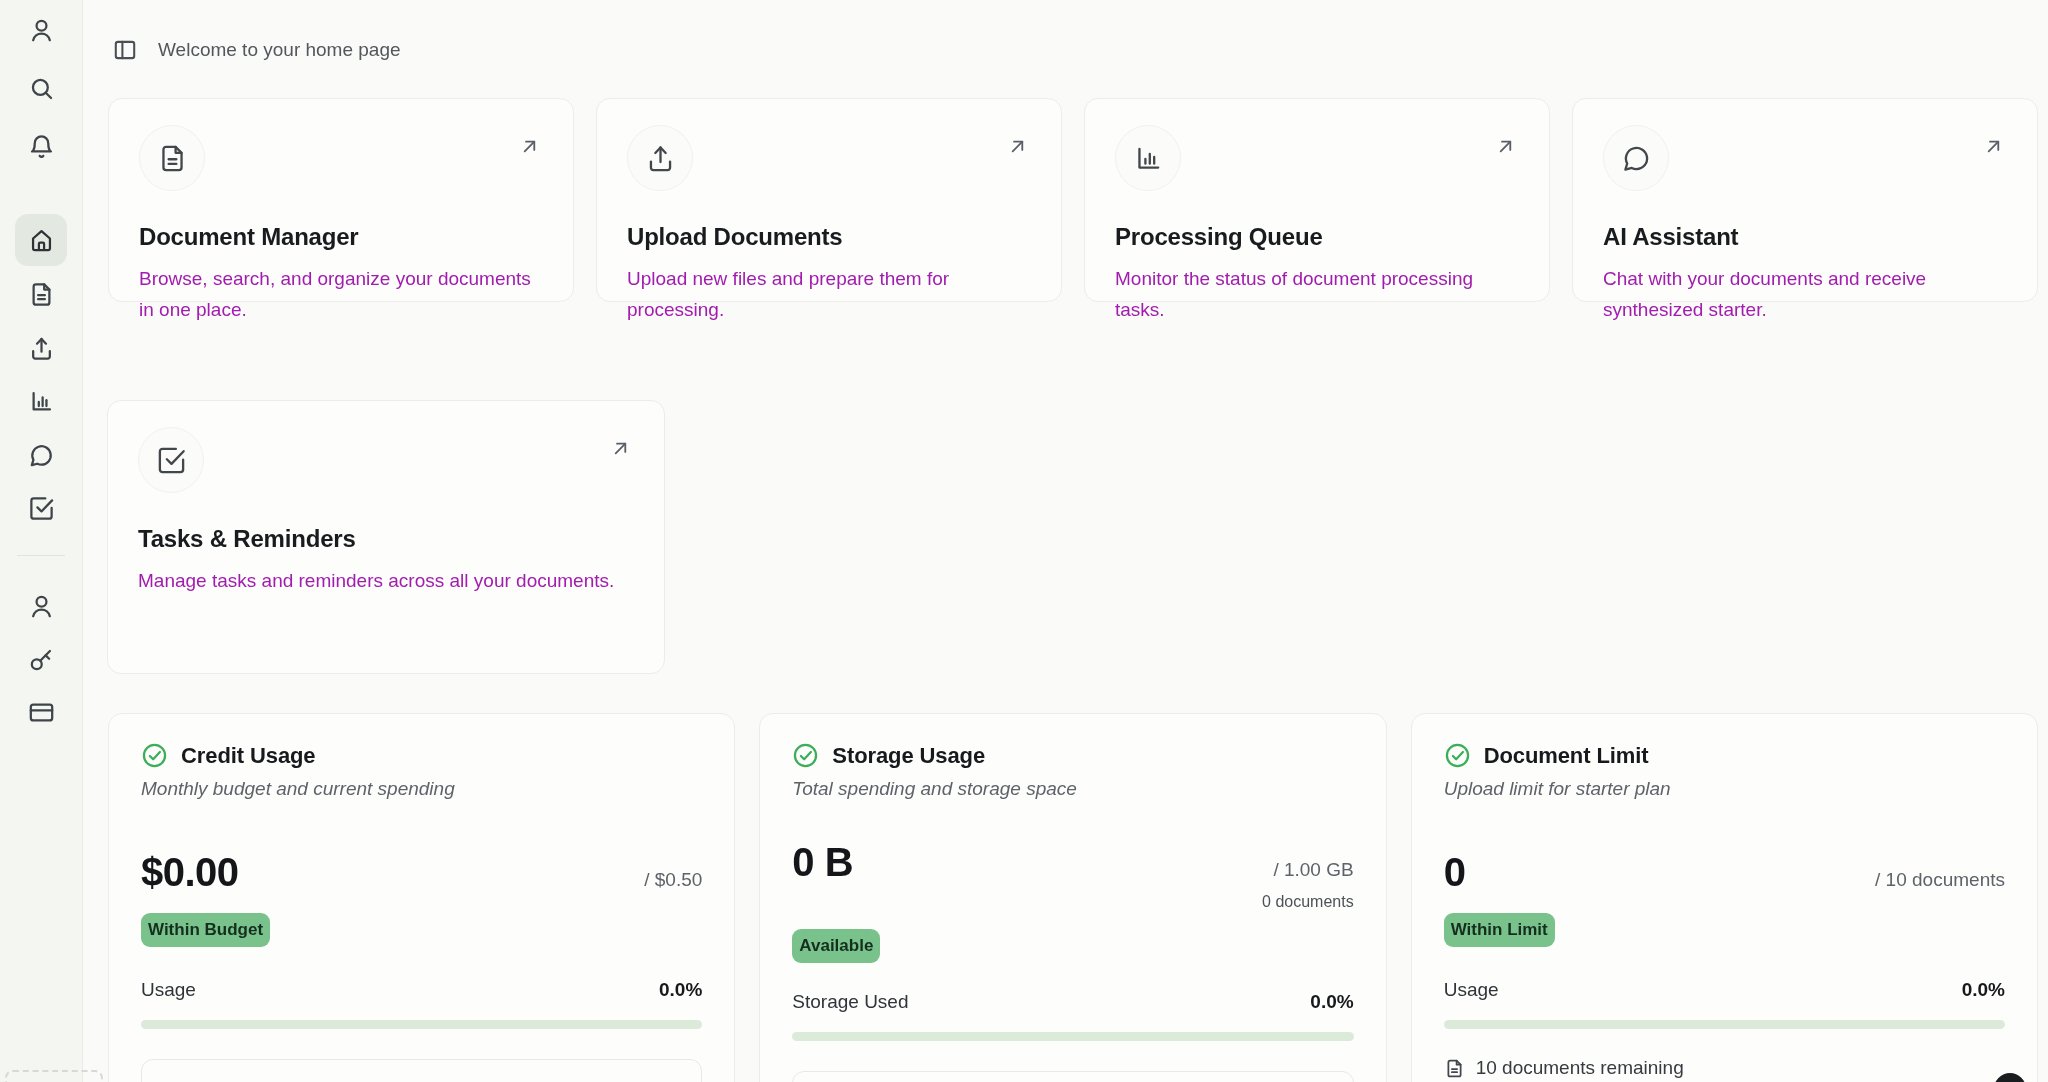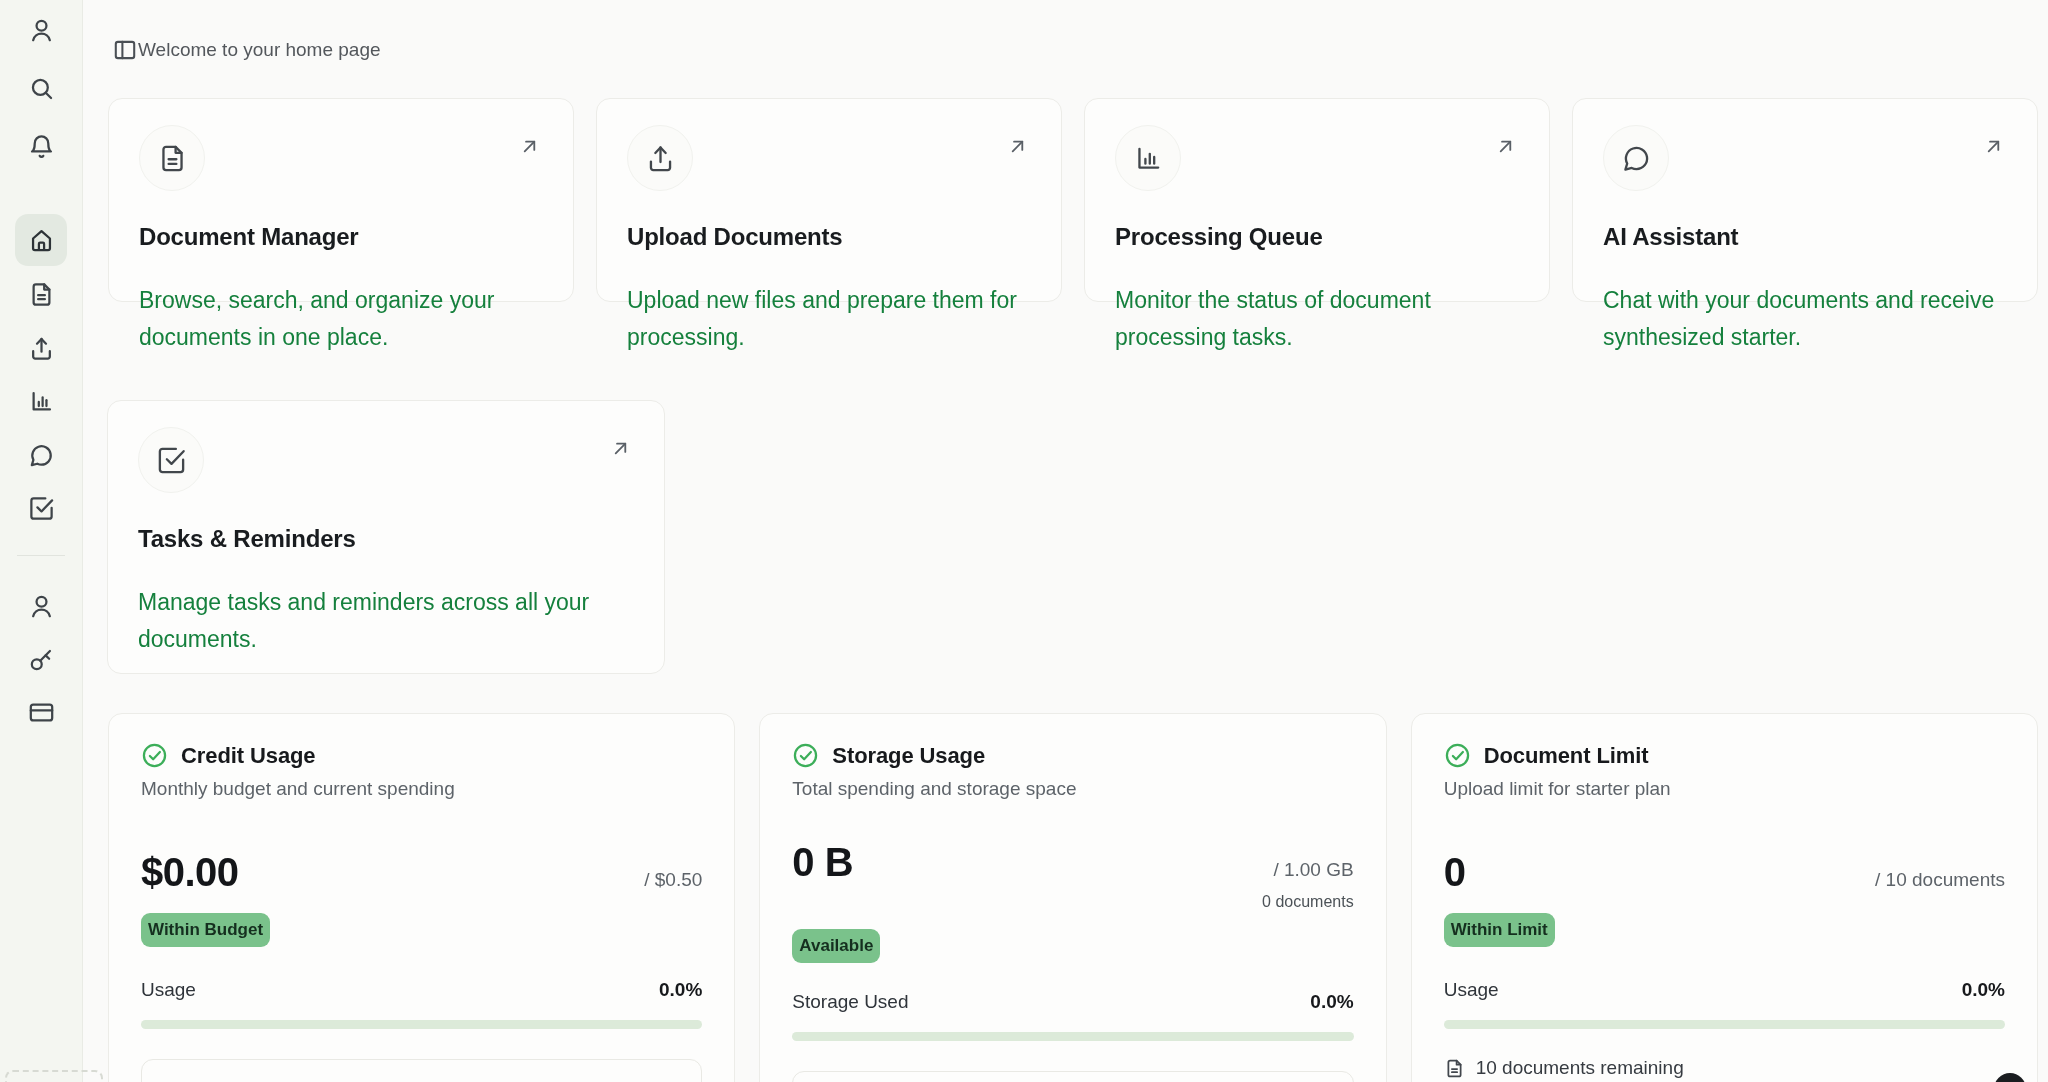--- a/index.html
+++ b/index.html
@@ -32,21 +32,21 @@
   .sb-tile.active { background:#e3e9e1; color:#2d3337; }
   .sb-divider { width:48px; height:1px; background:#e1e4de; }
   .sb-dashed {
     position:absolute; left:5px; top:1070px; width:98px; height:30px;
     border:2px dashed #d7dad3; border-radius:8px; background:transparent;
   }
 
   
   .page-header {
     position:absolute; left:112px; top:37px;
-    display:flex; align-items:center; 
+    display:flex; align-items:center; gap:20px;
   }
   .page-header .toggle { width:26px; height:26px; color:#4a4f55; cursor:pointer; }
   .page-header .toggle svg { width:26px; height:26px; stroke-width:1.9; }
   .page-header .title { font-size:19px; color:#53575c; }
 
   
   .row1 {
     position:absolute; left:108px; top:98px; width:1930px;
     display:grid; grid-template-columns:repeat(4,1fr); gap:22px;
   }
@@ -59,36 +59,36 @@
   .qcard-top { display:flex; justify-content:space-between; align-items:flex-start; }
   .qcard-iconwrap {
     width:66px; height:66px; border-radius:50%;
     background:#fbfbf9; border:1px solid #f1f2ee;
     display:flex; align-items:center; justify-content:center; color:#42474c;
   }
   .qcard-iconwrap svg { width:31px; height:31px; stroke-width:1.8; }
   .qcard-arrow { color:#595f66; margin-top:10px; margin-right:2px; }
   .qcard-arrow svg { width:23px; height:23px; stroke-width:1.9; }
   .qcard-title { margin-top:32px; font-size:24px; font-weight:700; letter-spacing:-0.2px; color:#191c1f; }
-  .qcard-desc { margin-top:31px; font-size:23px; line-height:1.62; color:#15803d; padding-right:10px; }
+  .qcard-desc { margin-top:13px; font-size:19px; line-height:1.62; color:#a21caf; padding-right:10px; }
 
   
   .stats {
     position:absolute; left:108px; top:713px; width:1930px;
     display:grid; grid-template-columns:repeat(3,1fr); gap:24px;
   }
   .scard {
     background:#fdfdfc; border:1px solid #ececE8; border-radius:14px;
     height:430px; padding:28px 32px;
   }
   .scard-head { display:flex; align-items:center; gap:13px; }
   .scard-head .check { color:#3cae59; }
   .scard-head .check svg { width:27px; height:27px; stroke-width:2; }
   .scard-title { font-size:22px; font-weight:700; letter-spacing:-0.1px; color:#17191c; }
-  .scard-sub { margin-top:9px; font-size:19px; color:#5d6369; }
+  .scard-sub { margin-top:9px; font-size:19px; color:#5d6369;font-style:italic; }
   .value-row { display:flex; justify-content:space-between; align-items:baseline; }
   .value-row .big { font-size:40px; font-weight:700; letter-spacing:-0.5px; color:#141619; }
   .value-row .denom { font-size:19px; color:#5d6369;text-align:center; }
   .mt-credit { margin-top:50px; }
   .mt-storage { margin-top:40px; }
   .sub-value { margin-top:8px; font-size:16px; color:#4c5257;text-align:right; }
   .badge {
     display:inline-block; margin-top:18px; background:#7ac28b; color:#152f1f;
     font-size:17px; font-weight:700; border-radius:9px; padding:7px 7px;
   }

